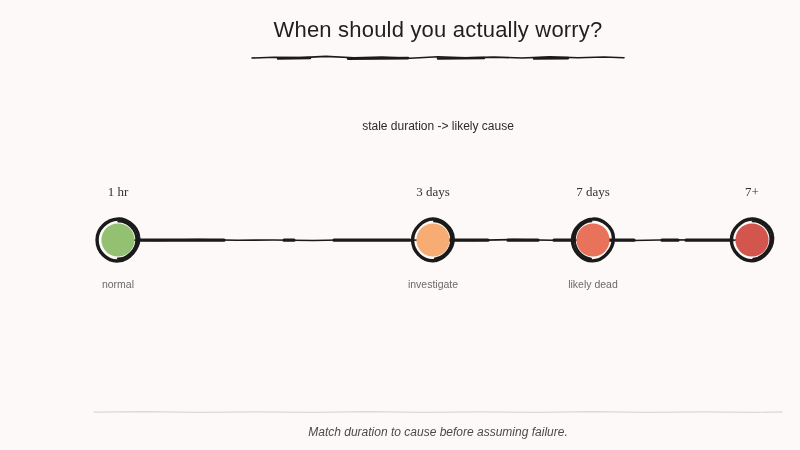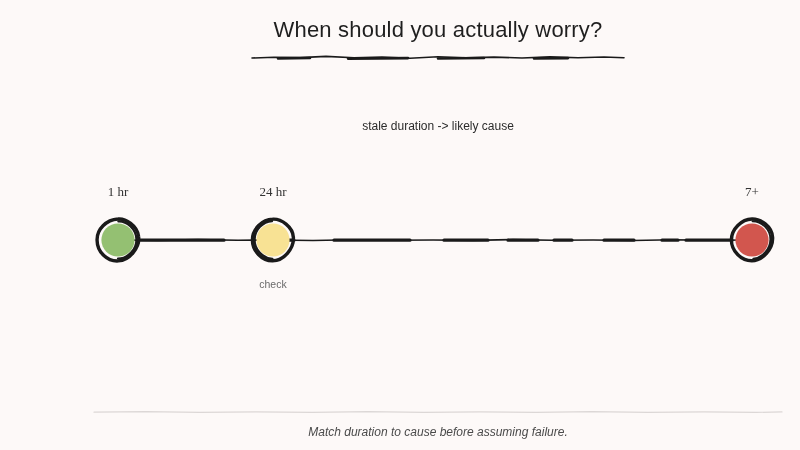--- a/index.html
+++ b/index.html
@@ -155,35 +155,47 @@
 
     <div class="node" style="left:80px">
       <div class="node-top-label">1 hr</div>
       <div class="node-circle-wrap">
         <svg class="node-circle-svg" viewBox="0 0 52 52">
           <path d="M26,5 C33.5,4.2 45.4,11.6 46.6,22.4 C48.1,33.6 37.4,46.5 26.3,46.9 C15.2,47.6 5.2,37.9 5.1,26.4 C4.6,15.3 14.4,5.6 26,5 Z" fill="none" stroke="#1a1a1a" stroke-width="3.4" stroke-linejoin="round"></path>
           <path d="M26.4,7.4 C34.6,7.0 44.0,14.6 44.4,25.2 C44.8,35.0 36.0,44.6 26.0,44.6" fill="none" stroke="#1a1a1a" stroke-width="2.2" stroke-linecap="round"></path>
           <circle cx="26" cy="26" r="16.6" fill="#94c072"></circle>
         </svg>
       </div>
-    </div>
-
-    <div class="node" style="left:235px">
-      <div class="node-top-label">24 hr</div>
-      <div class="node-circle-wrap">
-        <svg class="node-circle-svg" viewBox="0 0 52 52">
-          <path d="M25.6,5.2 C34.2,4.6 46.0,12.8 46.4,23.6 C46.9,34.6 36.8,46.8 25.6,46.8 C14.8,46.9 5.4,36.8 5.4,25.9 C5.3,15.0 15.4,5.4 25.6,5.2 Z" fill="none" stroke="#1a1a1a" stroke-width="3.4" stroke-linejoin="round"></path>
-          <path d="M25.0,7.2 C16.0,7.8 7.8,15.4 7.6,25.6 C7.4,35.2 15.4,44.2 25.4,44.8" fill="none" stroke="#1a1a1a" stroke-width="2.2" stroke-linecap="round"></path>
-          <circle cx="26" cy="26" r="16.6" fill="#f8e294"></circle>
-        </svg>
-      </div>
-      <div class="node-bottom-label">check</div>
-    </div>
-
-
+      <div class="node-bottom-label">normal</div>
+    </div>
+
+
+    <div class="node" style="left:395px">
+      <div class="node-top-label">3 days</div>
+      <div class="node-circle-wrap">
+        <svg class="node-circle-svg" viewBox="0 0 52 52">
+          <path d="M26.2,5.0 C35.0,5.4 45.8,13.4 46.2,24.2 C46.6,35.4 36.2,46.6 25.8,46.8 C15.0,47.0 5.6,37.2 5.6,26.0 C5.6,15.2 16.0,4.8 26.2,5.0 Z" fill="none" stroke="#1a1a1a" stroke-width="3.4" stroke-linejoin="round"></path>
+          <path d="M27.0,7.2 C36.6,7.6 44.4,16.0 44.2,26.0 C44.0,35.0 37.0,43.2 28.0,44.6" fill="none" stroke="#1a1a1a" stroke-width="2.0" stroke-linecap="round"></path>
+          <circle cx="26" cy="26" r="16.6" fill="#f7ac74"></circle>
+        </svg>
+      </div>
+      <div class="node-bottom-label">investigate</div>
+    </div>
+
+    <div class="node" style="left:555px">
+      <div class="node-top-label">7 days</div>
+      <div class="node-circle-wrap">
+        <svg class="node-circle-svg" viewBox="0 0 52 52">
+          <path d="M25.4,5.1 C34.8,4.4 46.2,12.6 46.4,23.8 C46.6,35.2 36.4,47.0 25.4,46.9 C14.6,46.8 5.2,36.6 5.4,25.6 C5.6,14.8 15.6,5.6 25.4,5.1 Z" fill="none" stroke="#1a1a1a" stroke-width="3.4" stroke-linejoin="round"></path>
+          <path d="M24.4,7.2 C15.0,8.0 7.6,16.2 7.8,26.0 C8.0,35.4 15.0,43.4 24.0,44.8" fill="none" stroke="#1a1a1a" stroke-width="2.0" stroke-linecap="round"></path>
+          <circle cx="26" cy="26" r="16.6" fill="#e8735a"></circle>
+        </svg>
+      </div>
+      <div class="node-bottom-label">likely dead</div>
+    </div>
 
     <div class="node" style="left:714px">
       <div class="node-top-label">7+</div>
       <div class="node-circle-wrap">
         <svg class="node-circle-svg" viewBox="0 0 52 52">
           <path d="M26.0,5.0 C34.6,4.8 46.0,12.2 46.6,23.4 C47.2,34.8 36.6,46.8 25.8,46.8 C15.2,46.8 5.4,37.0 5.4,26.0 C5.4,15.0 15.6,5.2 26.0,5.0 Z" fill="none" stroke="#1a1a1a" stroke-width="3.4" stroke-linejoin="round"></path>
           <path d="M26.6,7.2 C36.0,7.4 44.6,15.4 44.4,25.6 C44.2,35.0 36.8,43.6 27.4,44.8" fill="none" stroke="#1a1a1a" stroke-width="2.0" stroke-linecap="round"></path>
           <circle cx="26" cy="26" r="16.6" fill="#d2564e"></circle>
         </svg>
       </div>

